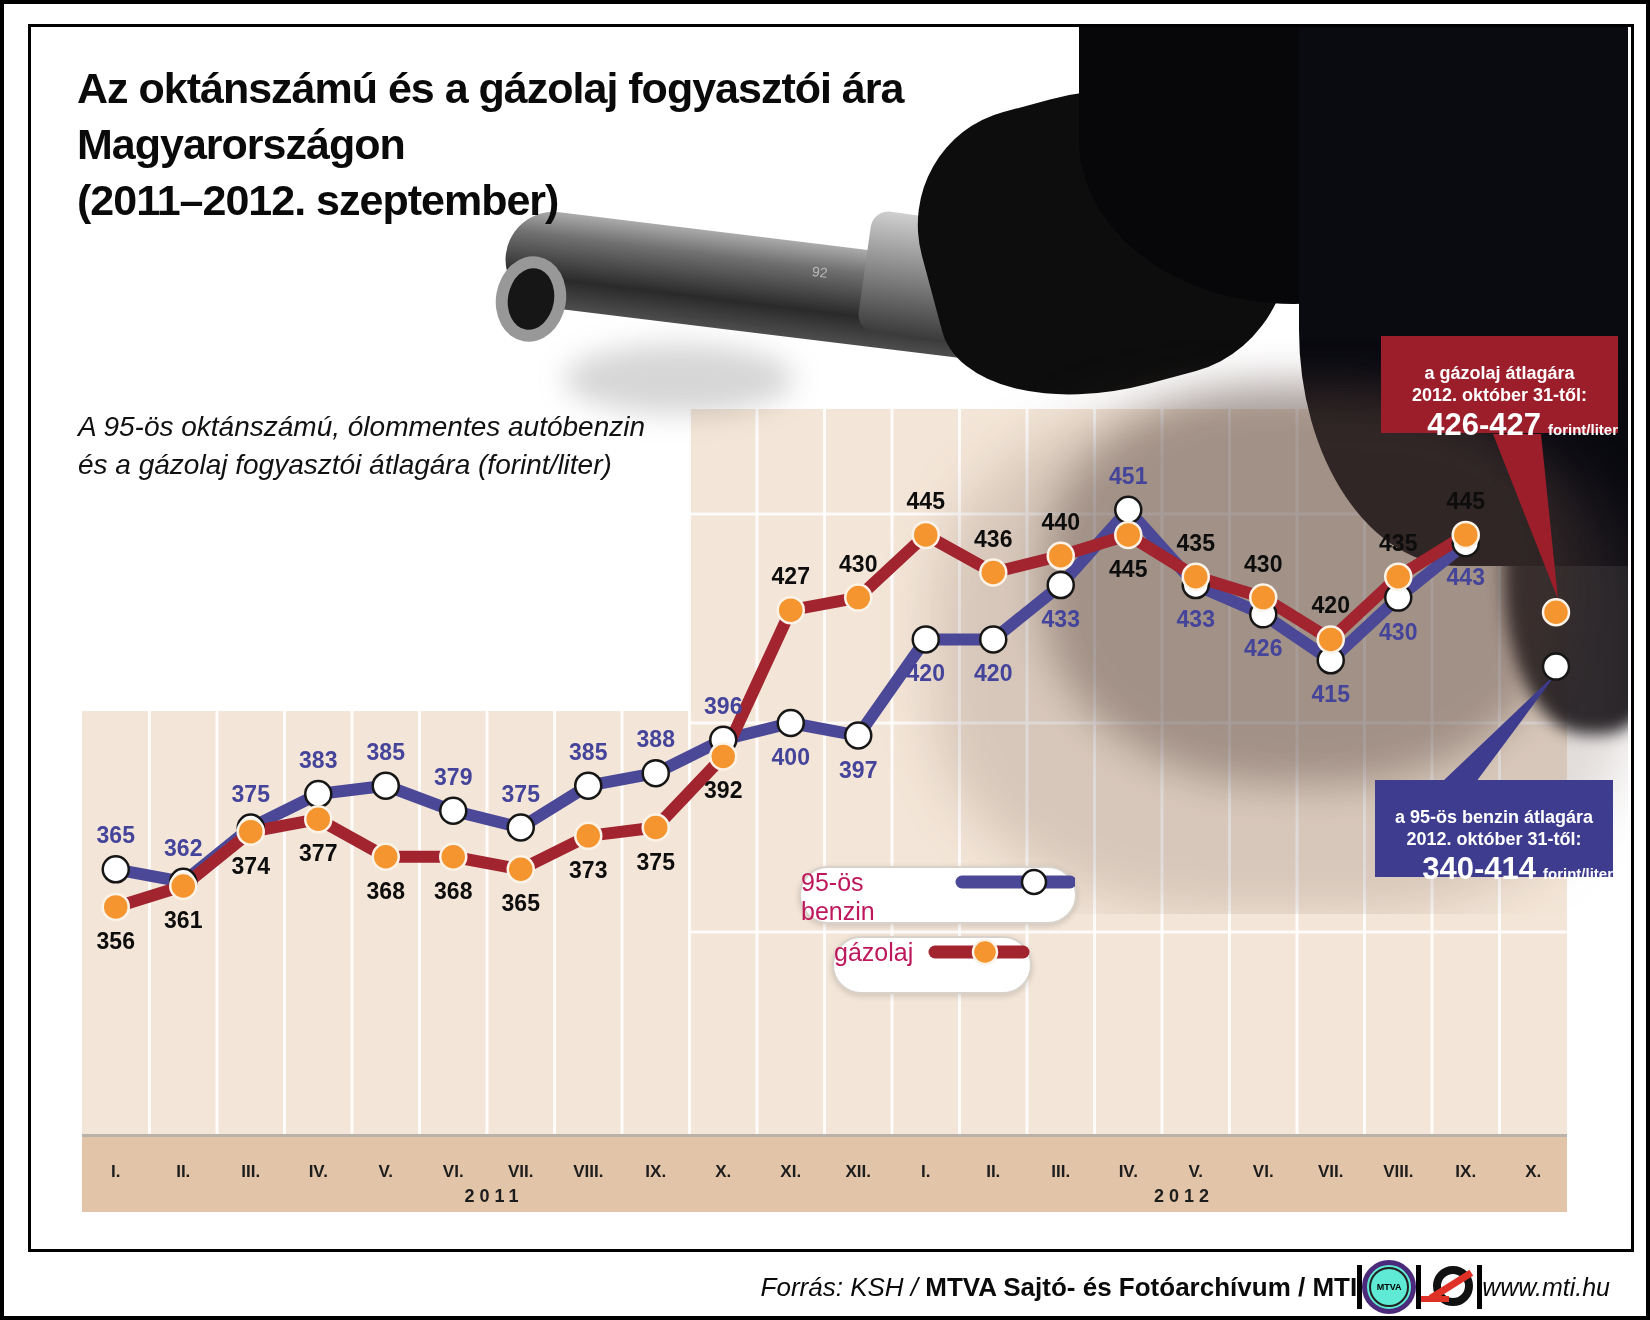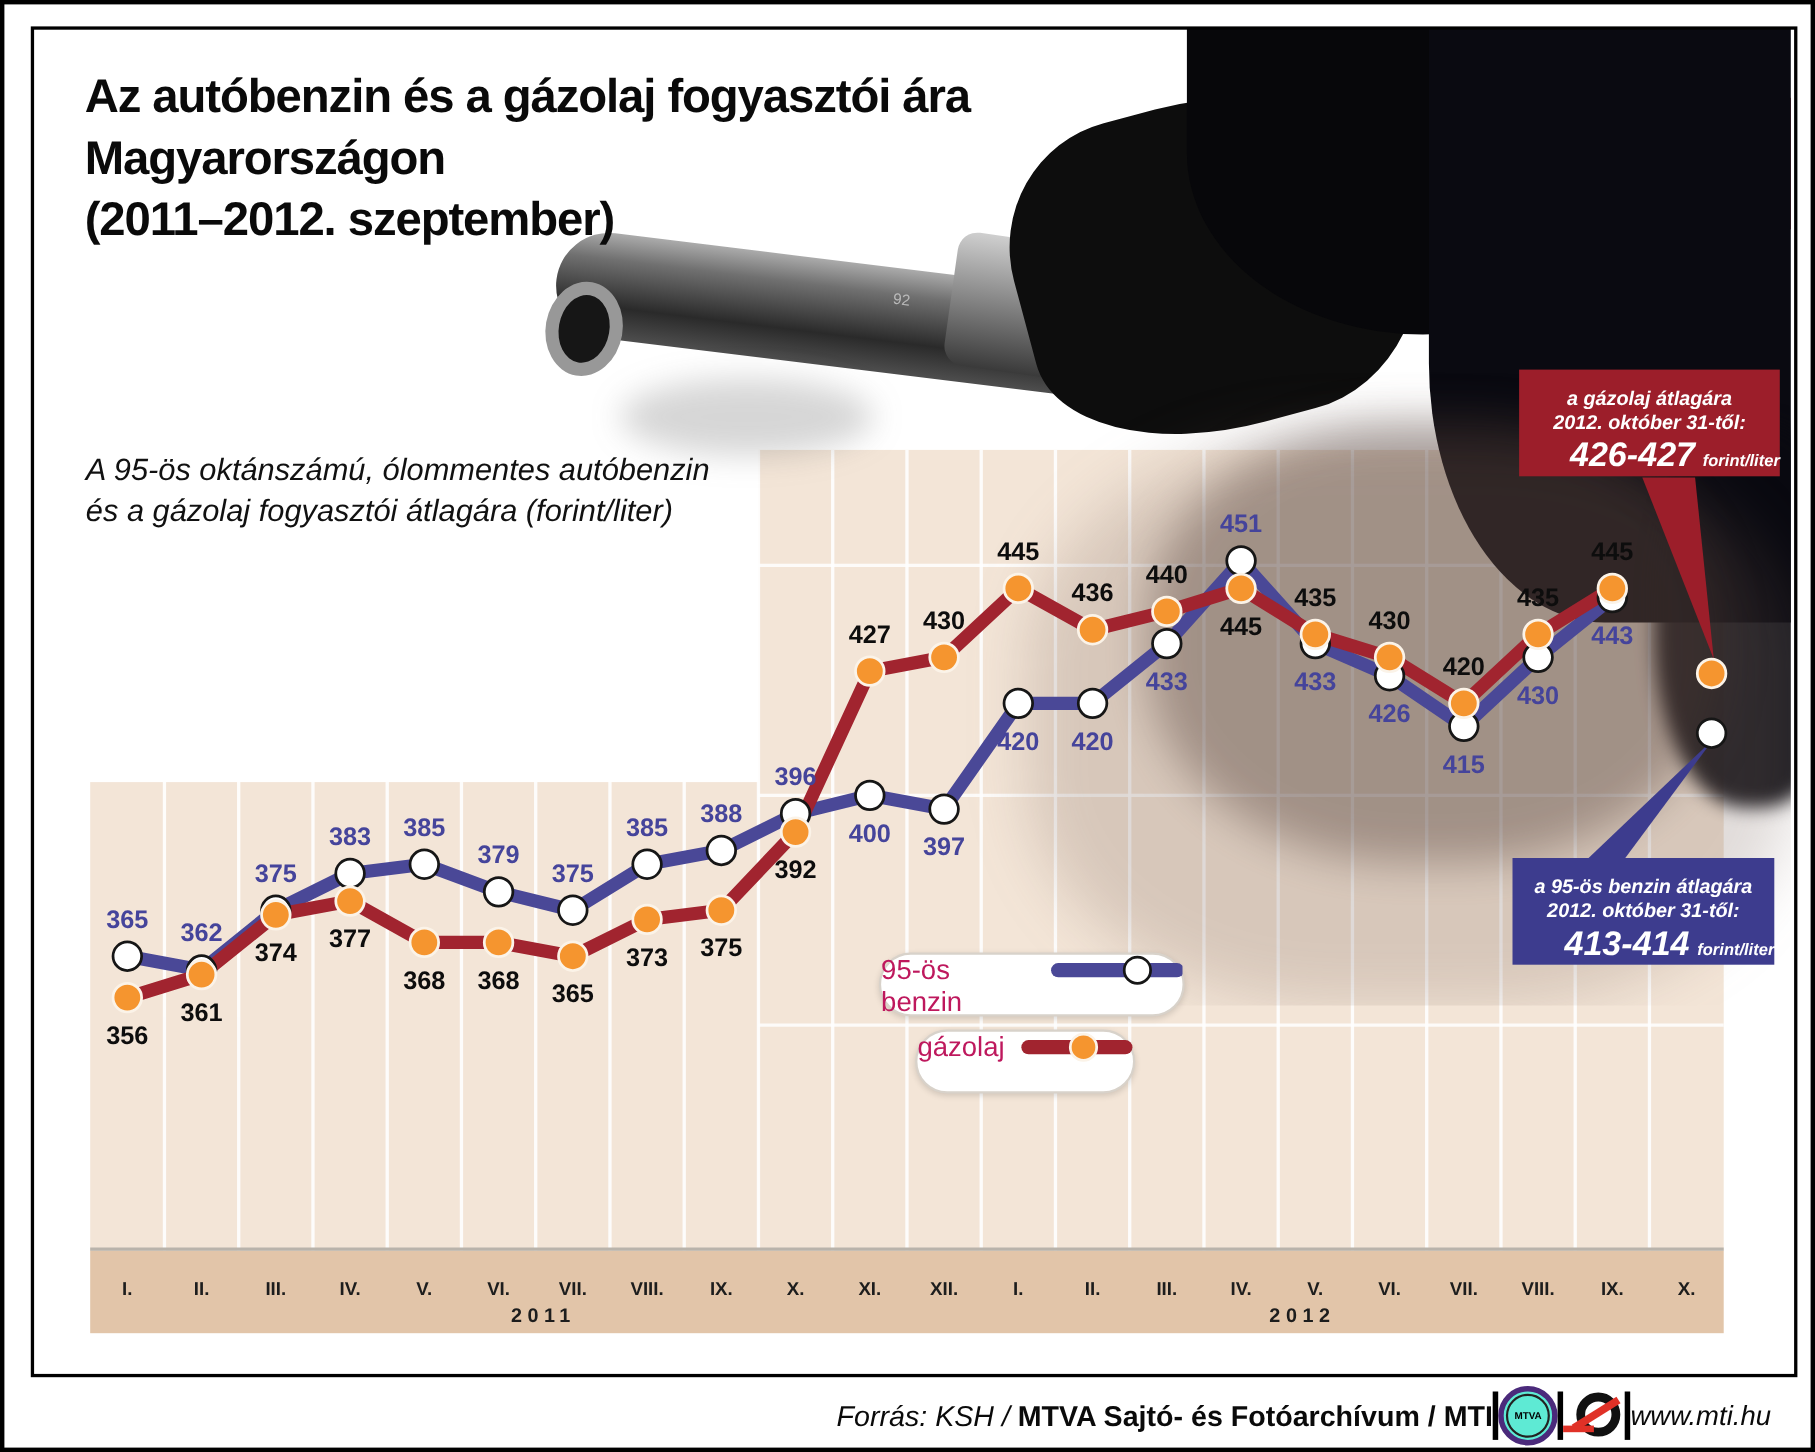--- a/index.html
+++ b/index.html
@@ -34,21 +34,21 @@
   
   svg.lyr{position:absolute;left:0;top:0;z-index:1;}
   svg#chart-data{z-index:3;}
   
   .pill{position:absolute;z-index:4;display:flex;justify-content:center;gap:14px;
         background:#fff;border:2px solid #d8d2ca;border-radius:30px;box-shadow:0 2px 6px rgba(0,0,0,.15);
         font-size:25px;color:#be185d;box-sizing:border-box;}
   .pill-1{left:795px;top:862px;width:278px;height:58px;}
   .pill-2{left:828px;top:932px;width:200px;height:58px;}
   
-  .callout{position:absolute;z-index:5;color:#fff;text-align:center;padding-top:15px;box-sizing:border-box;font-style:italic;}
+  .callout{position:absolute;z-index:5;color:#fff;text-align:center;padding-top:26px;box-sizing:border-box;}
   .callout .l{font-weight:bold;font-size:18px;line-height:22px;}
   .callout .vrow{display:flex;justify-content:flex-end;align-items:baseline;gap:7px;margin-top:1px;}
   .callout .v{font-weight:bold;font-size:31px;}
   .callout .u{font-weight:bold;font-size:15px;}
   .co-red{left:1377px;top:332px;width:237px;height:97px;background:#9c1e2a;}
   .co-blue{left:1371px;top:776px;width:238px;height:97px;background:#3d3c8e;}
   
   .footer{position:absolute;right:36px;top:1254px;height:58px;display:flex;align-items:center;z-index:4;}
   .src{font-size:26px;color:#0a0a0a;white-space:nowrap;}
   .src .it{font-style:italic;}
@@ -227,21 +227,21 @@
       <text x="1056.75" y="525.8" text-anchor="middle" font-family="&quot;Liberation Sans&quot;,sans-serif" font-size="23" font-weight="bold" fill="#0d0d0d">440</text>
       <text x="1124.25" y="572.9" text-anchor="middle" font-family="&quot;Liberation Sans&quot;,sans-serif" font-size="23" font-weight="bold" fill="#0d0d0d">445</text>
       <text x="1191.75" y="546.7" text-anchor="middle" font-family="&quot;Liberation Sans&quot;,sans-serif" font-size="23" font-weight="bold" fill="#0d0d0d">435</text>
       <text x="1259.25" y="567.6" text-anchor="middle" font-family="&quot;Liberation Sans&quot;,sans-serif" font-size="23" font-weight="bold" fill="#0d0d0d">430</text>
       <text x="1326.75" y="609.4" text-anchor="middle" font-family="&quot;Liberation Sans&quot;,sans-serif" font-size="23" font-weight="bold" fill="#0d0d0d">420</text>
       <text x="1394.25" y="546.7" text-anchor="middle" font-family="&quot;Liberation Sans&quot;,sans-serif" font-size="23" font-weight="bold" fill="#0d0d0d">435</text>
       <text x="1461.75" y="504.9" text-anchor="middle" font-family="&quot;Liberation Sans&quot;,sans-serif" font-size="23" font-weight="bold" fill="#0d0d0d">445</text>
     </svg>
 
   <div class="title">
-    <div>Az autóbenzin és a gázolaj fogyasztói ára</div>
+    <div>Az oktánszámú és a gázolaj fogyasztói ára</div>
     <div>Magyarországon</div>
     <div>(2011–2012. szeptember)</div>
   </div>
   <div class="subtitle">
     <div>A 95-ös oktánszámú, ólommentes autóbenzin</div>
     <div>és a gázolaj fogyasztói átlagára (forint/liter)</div>
   </div>
 
   <div class="pill pill-1">
     <span>95-ös benzin</span>
@@ -263,21 +263,21 @@
     <div class="l">2012. október 31-től:</div>
     <div class="vrow">
       <span class="v">426-427</span>
       <span class="u">forint/liter</span>
     </div>
   </div>
   <div class="callout co-blue">
     <div class="l">a 95-ös benzin átlagára</div>
     <div class="l">2012. október 31-től:</div>
     <div class="vrow">
-      <span class="v">413-414</span>
+      <span class="v">340-414</span>
       <span class="u">forint/liter</span>
     </div>
   </div>
 
   <div class="frame"></div>
 
   <div class="footer">
     <div class="src">
       <span class="it">Forrás: KSH / </span><span class="bd">MTVA Sajtó- és Fotóarchívum / MTI</span>
     </div>

